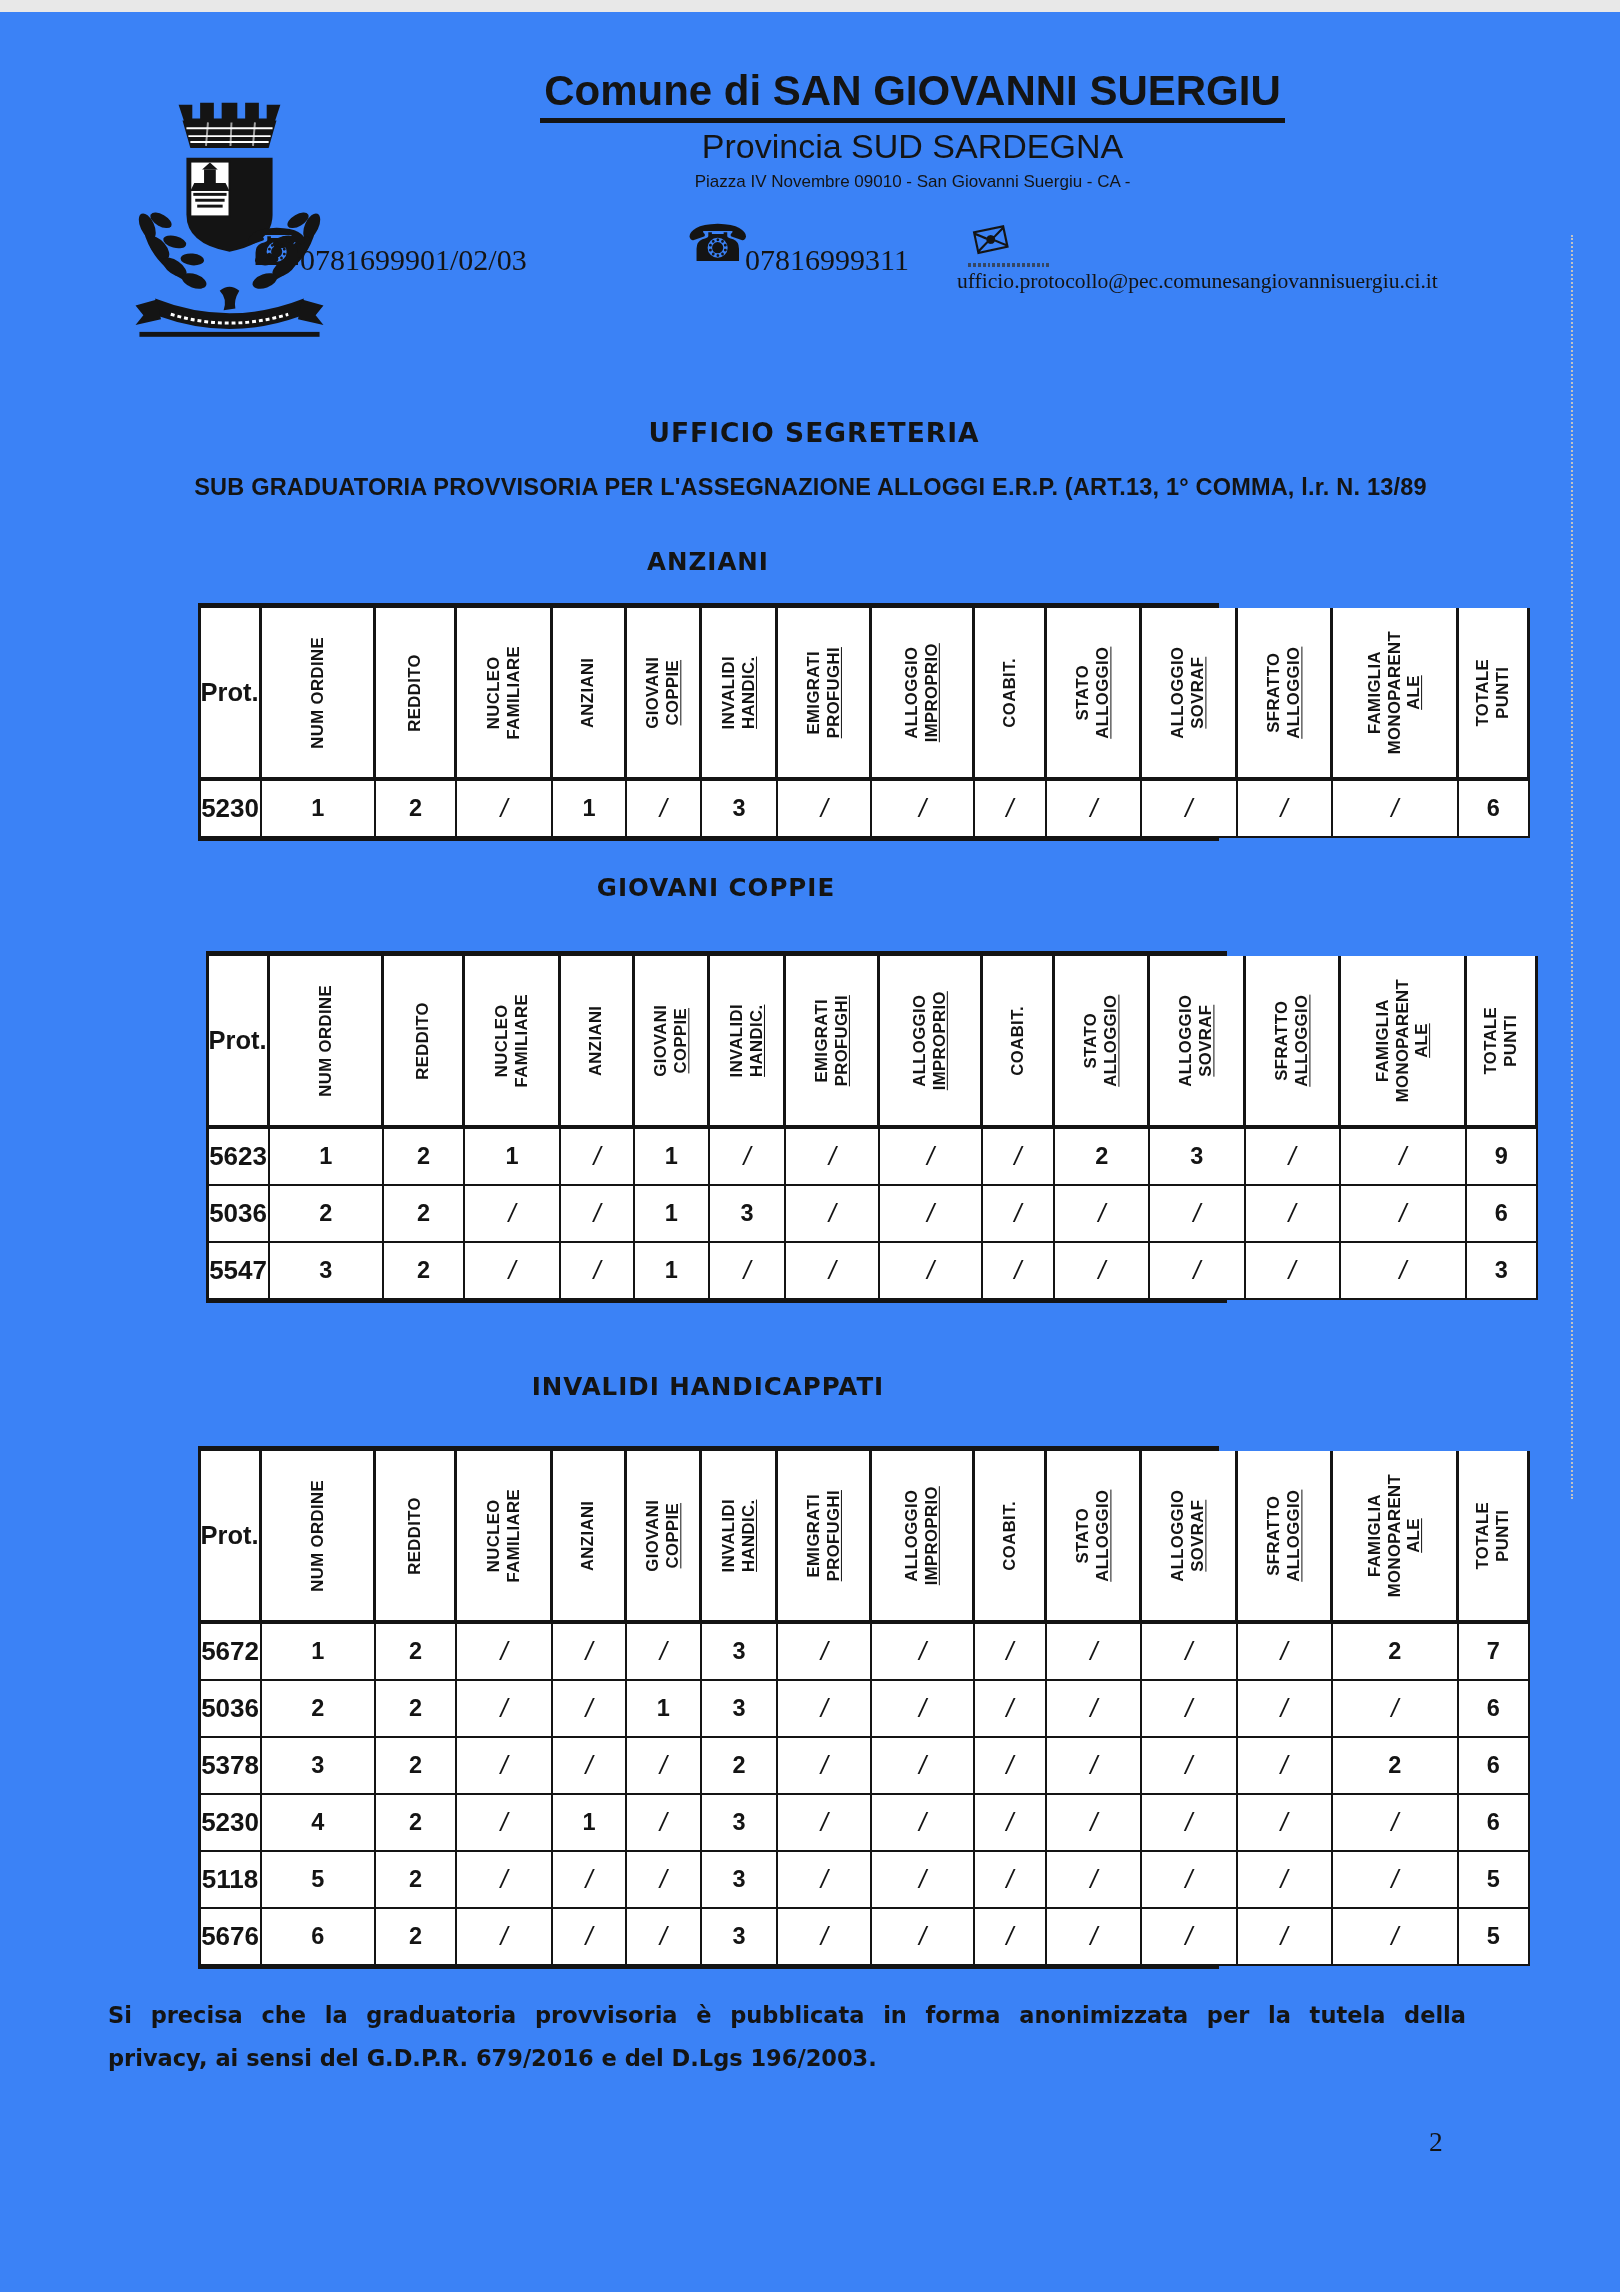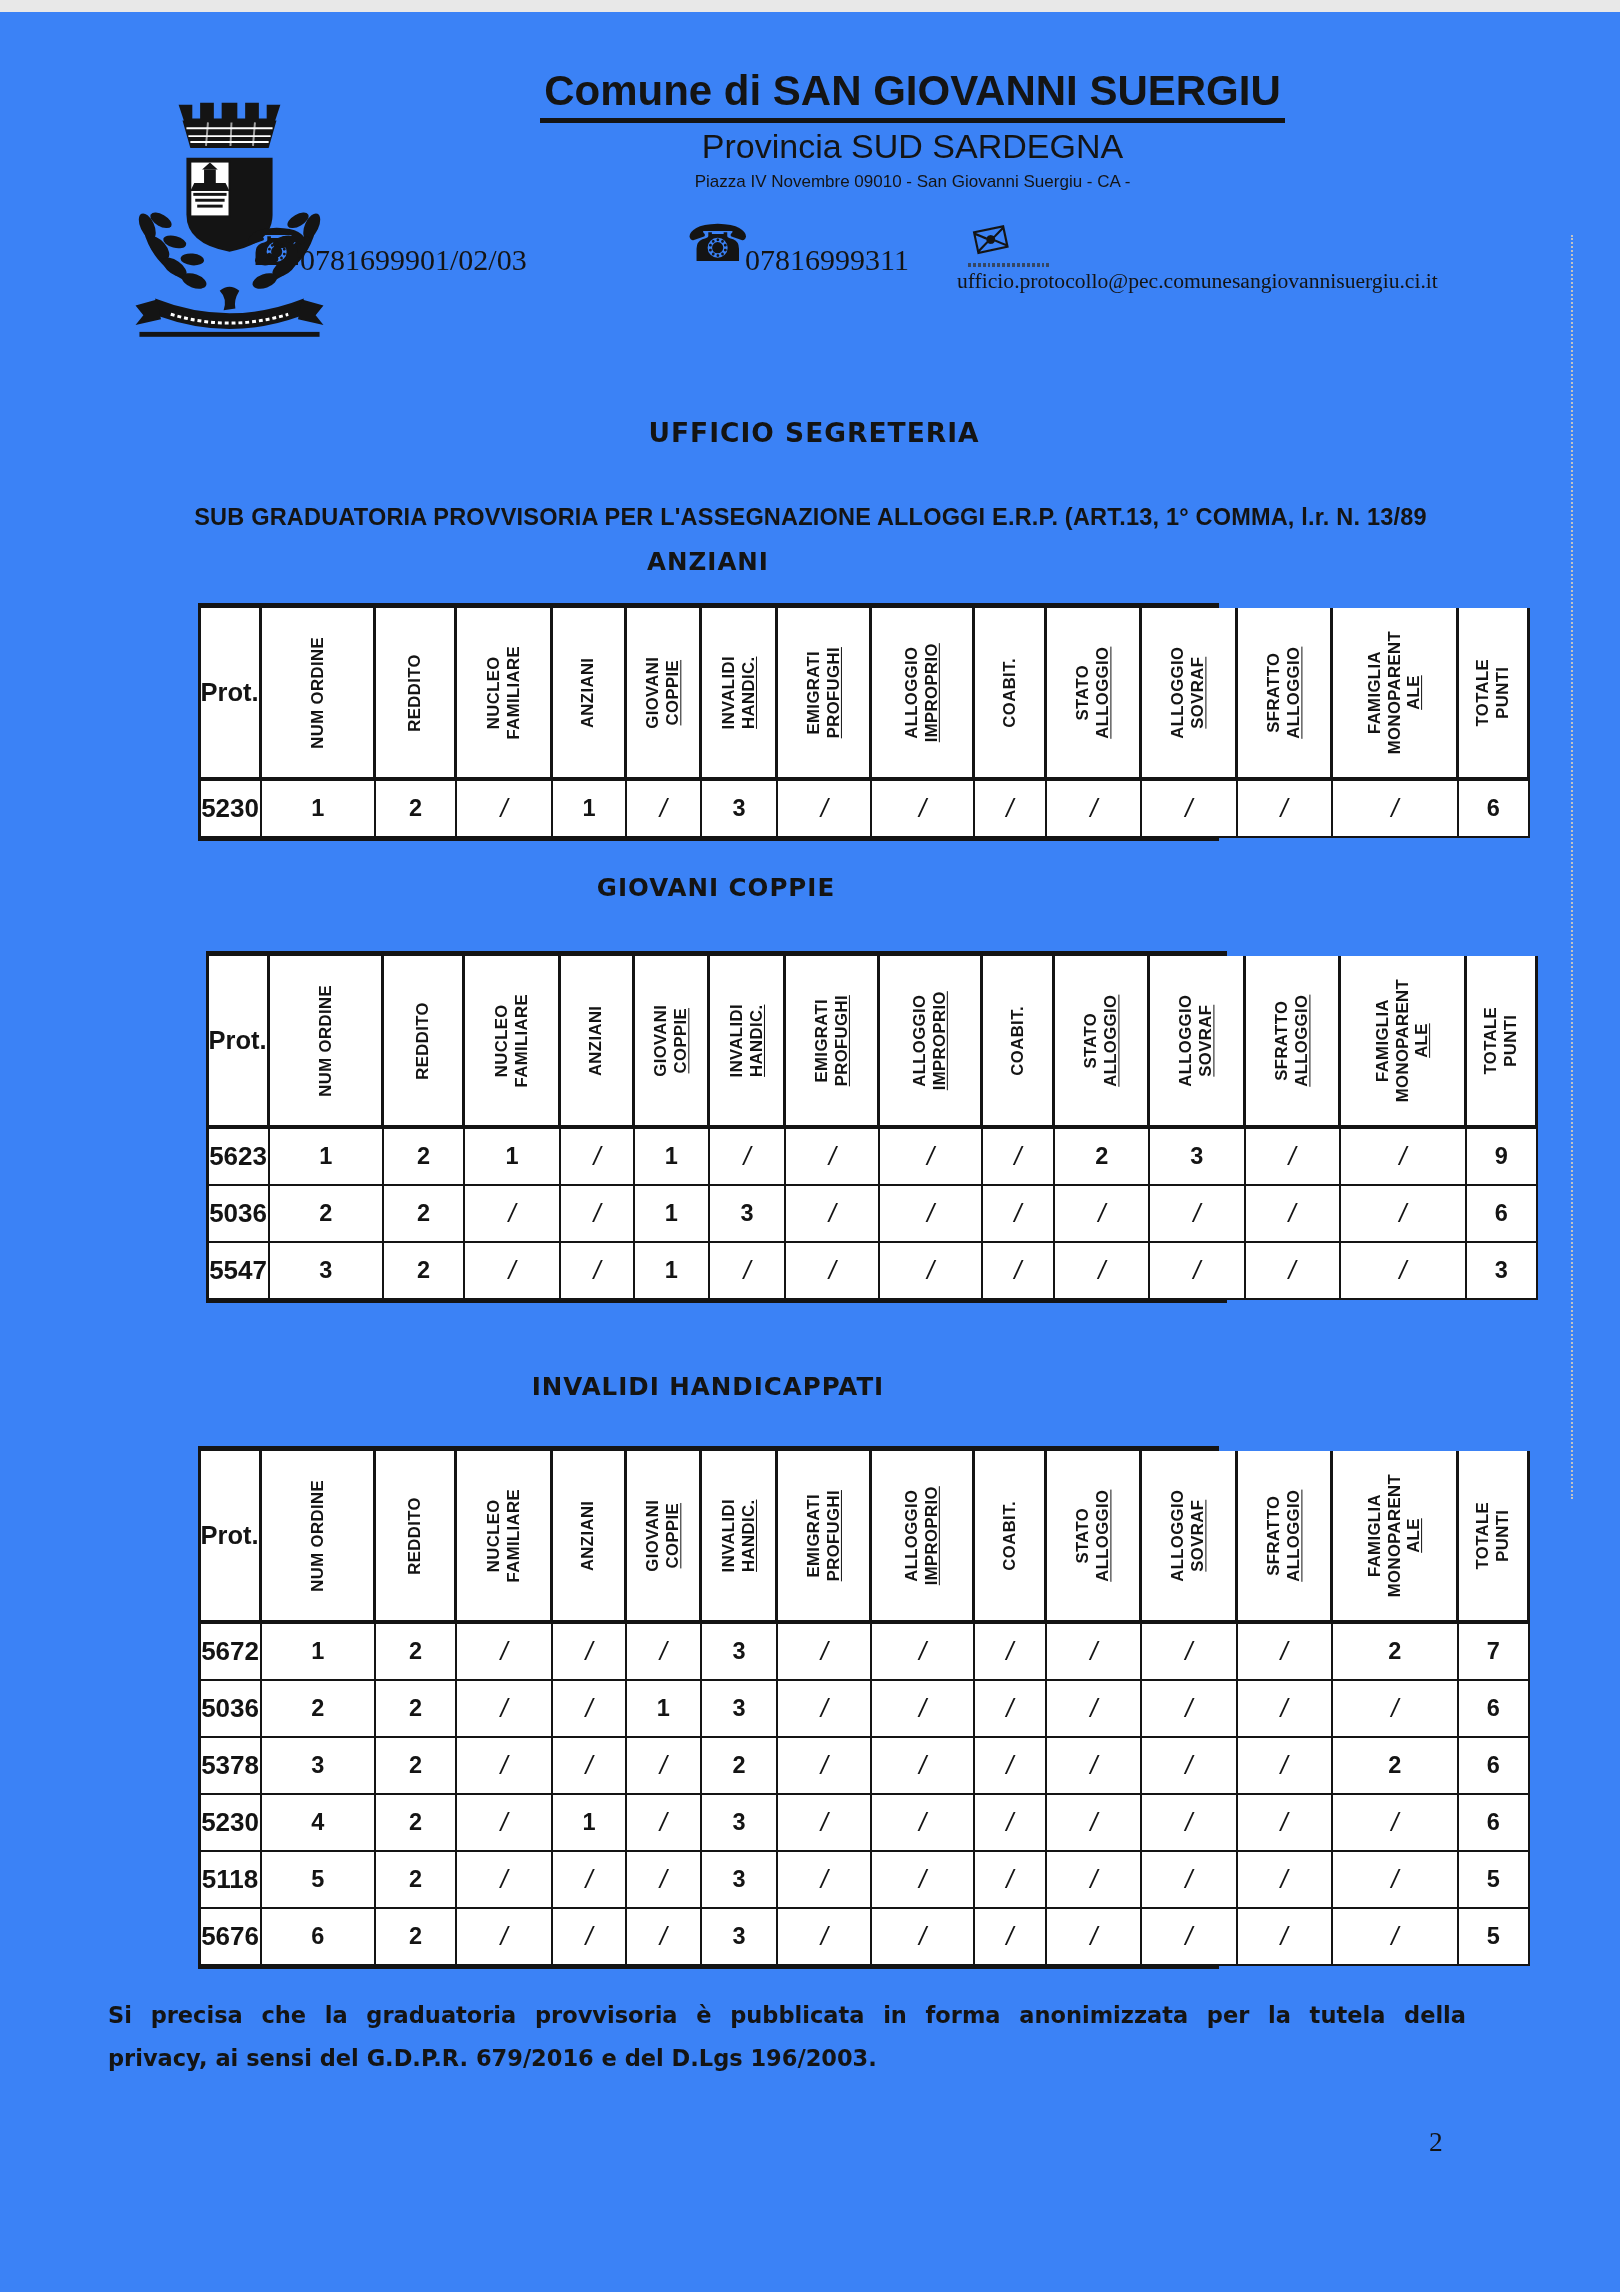--- a/index.html
+++ b/index.html
@@ -23,21 +23,21 @@
   .phone-ico { position:absolute; font-size:51px; line-height:1; color:#141414; }
   .phone-num { position:absolute; font-family:"Liberation Serif", serif; font-size:30px; }
   .mail-ico  { position:absolute; left:972px; top:5.9px; font-size:45px; transform:rotate(-12deg); }
   .mail-scribble { position:absolute; left:968px; top:55px; width:82px; height:3.9px;
     background:repeating-linear-gradient(90deg,#333 0 2.9px,transparent 2.9px 4.9px); opacity:.75; }
   .mail-addr { position:absolute; left:957px; top:61px; font-family:"Liberation Serif", serif; font-size:21.6px; }
 
   
   .office-title { position:absolute; left:4px; top:405px; width:1620px; text-align:center;
     font-family:"DejaVu Sans", sans-serif; font-weight:bold; font-size:26.5px; letter-spacing:1px; }
-  .subject { position:absolute; left:108px; top:492px; width:1405px; text-align:center;
+  .subject { position:absolute; left:108px; top:462px; width:1405px; text-align:center;
     font-weight:bold; font-size:23.5px; letter-spacing:0.2px; white-space:nowrap; }
 
   
   .tsec { position:absolute; left:0; width:1416px; }
   .tsec.s1 { top:535px; }
   .tsec.s2 { top:861px;padding-left:8px; }
   .tsec.s3 { top:1360px; }
   .table-title { text-align:center; font-family:"DejaVu Sans", sans-serif;
     font-weight:bold; font-size:24.5px; letter-spacing:1px; }
   .s1 .score-table { margin-top:27.4px; }

